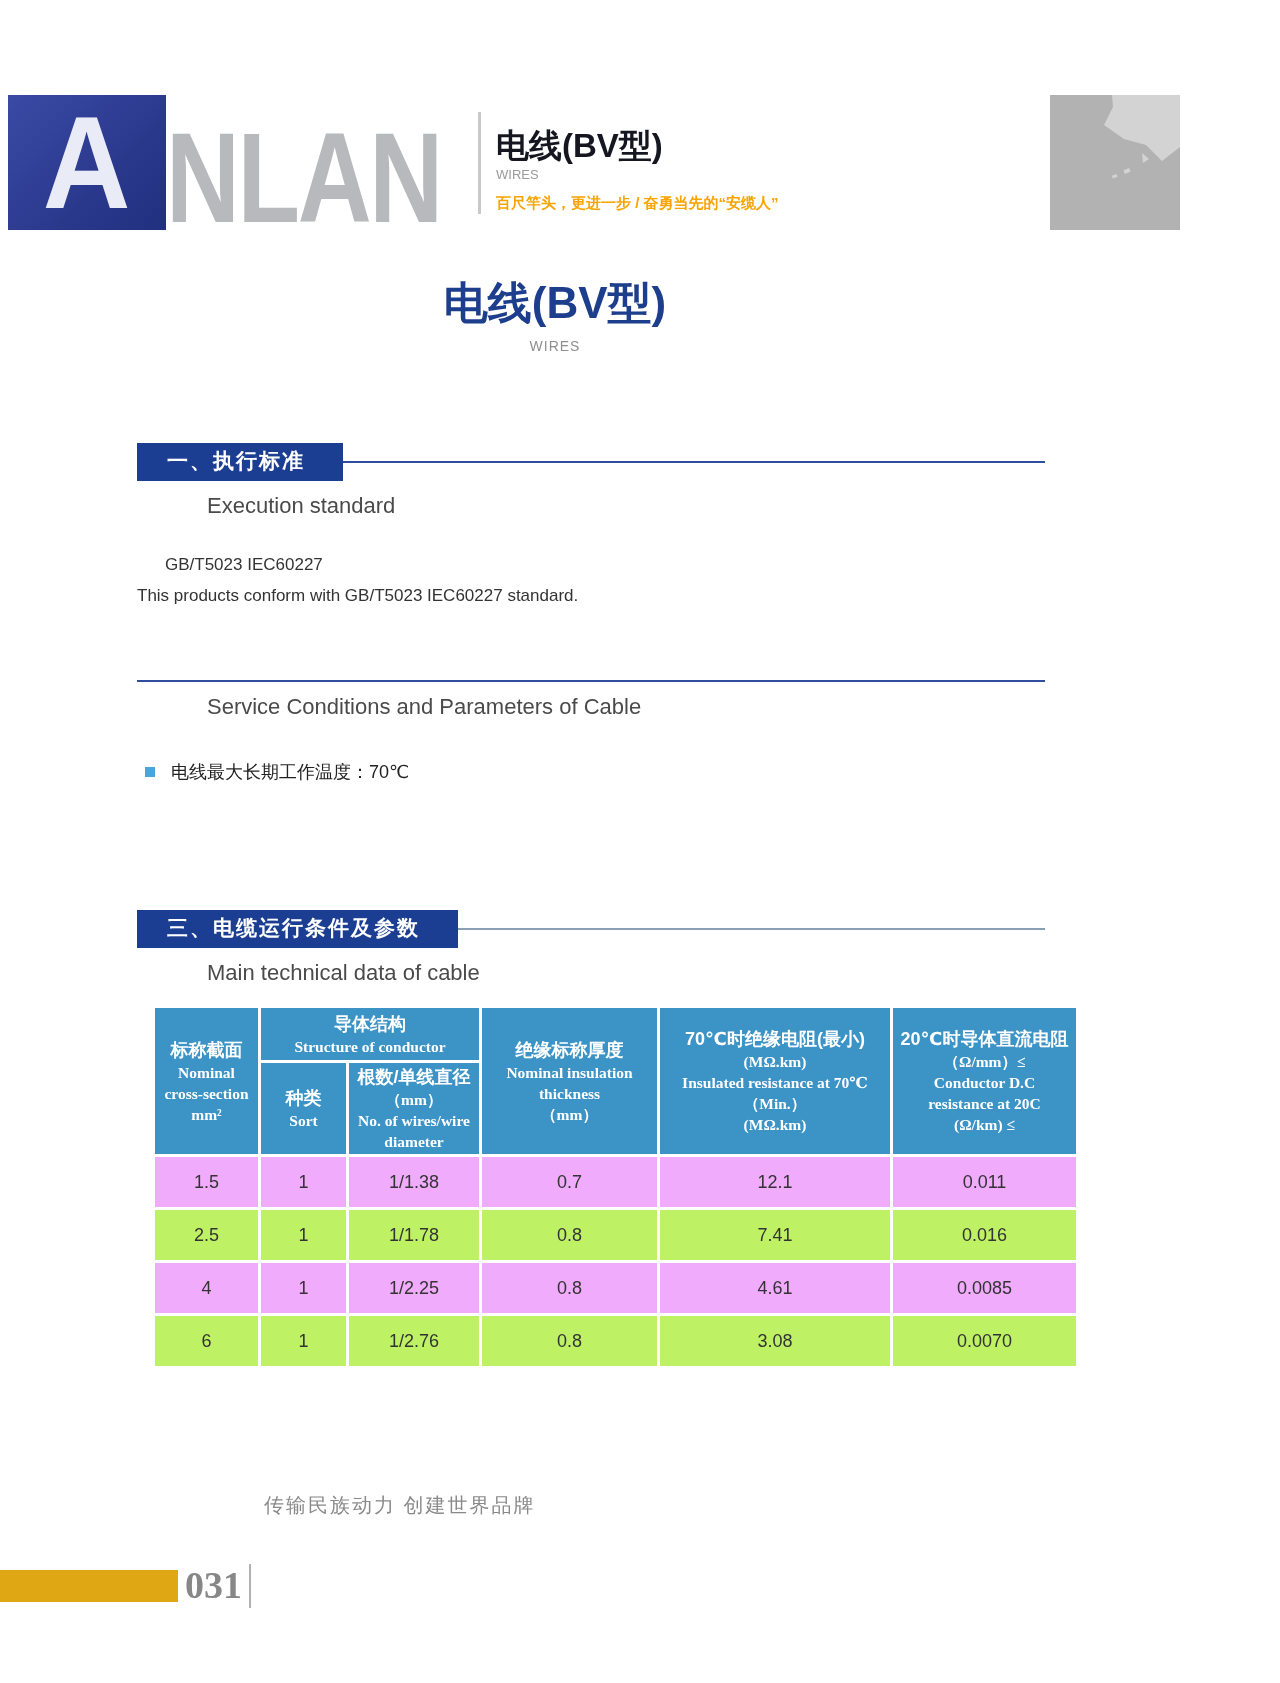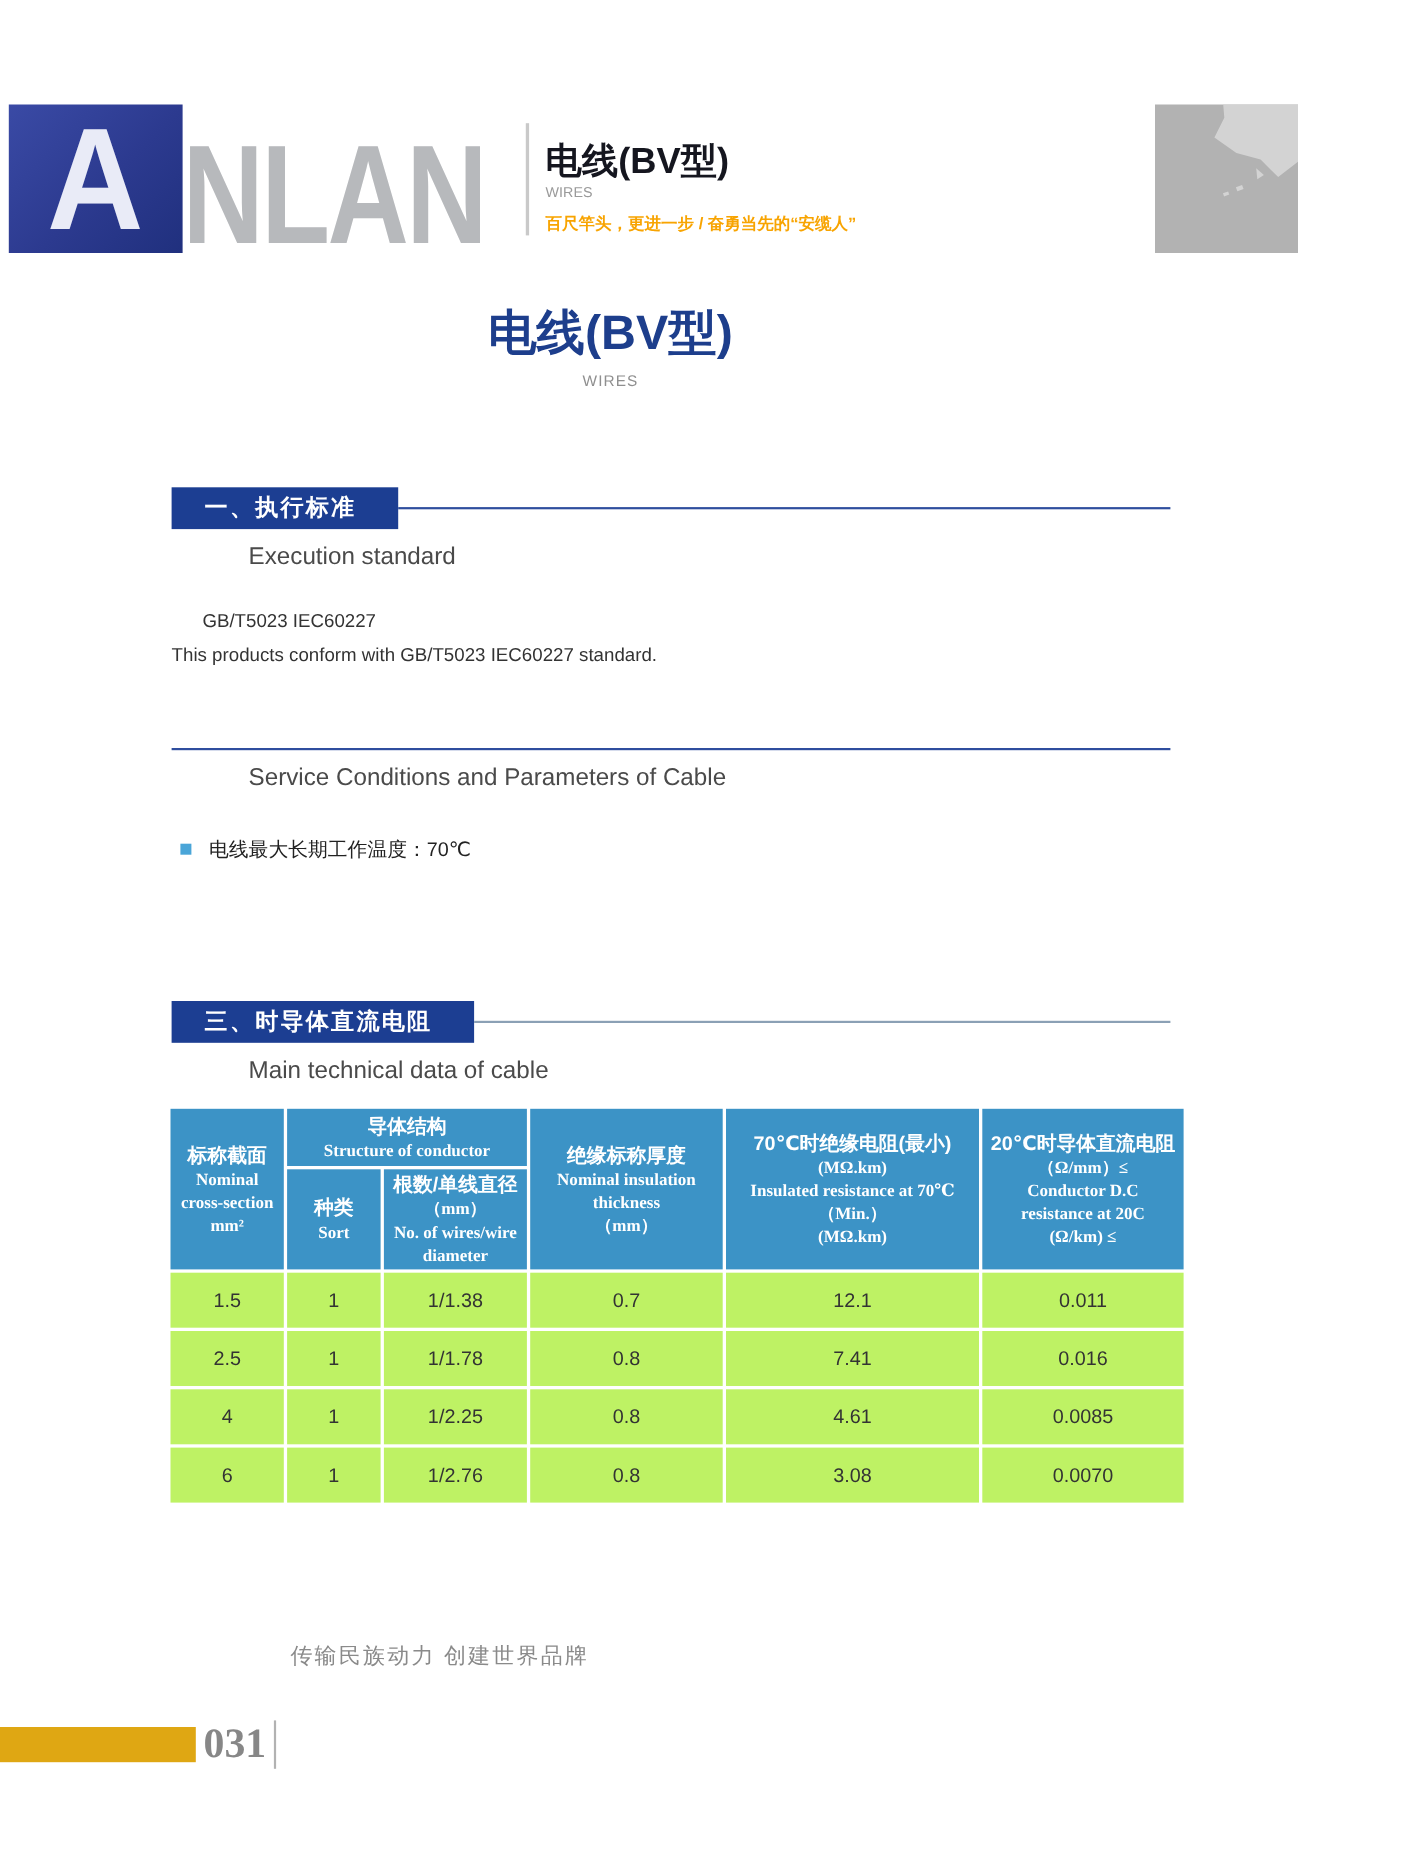--- a/index.html
+++ b/index.html
@@ -17,41 +17,41 @@
   .product-subtitle{font-size:13px;color:#9a9a9a;margin-top:3px;}
   .header-tagline{font-size:15px;font-weight:bold;color:#f8a401;margin-top:12px;white-space:nowrap;}
   .map-box{position:absolute;left:1050px;top:95px;width:130px;height:135px;background:#b2b2b2;overflow:hidden;}
 
   
   .doc-title{position:absolute;left:150px;top:278px;width:810px;text-align:center;}
   .doc-title-cn{font-size:44px;font-weight:bold;color:#1d3e8c;line-height:50px;}
   .doc-title-en{font-size:14px;color:#8f8f8f;margin-top:10px;letter-spacing:1px;}
 
   
-  .section{position:absolute;left:156px;width:908px;}
+  .section{position:absolute;left:137px;width:908px;}
   .sec-head{display:flex;align-items:center;}
   .sec-box{background:#1c3e92;color:#fff;font-size:21px;font-weight:bold;letter-spacing:2px;padding:4px 38px 6px 30px;white-space:nowrap;}
   .sec-rule{flex:1;height:2px;}
   .rule-blue{background:#2f4e9e;}
   .rule-gray{background:#8ba0b5;}
   .sec-sub{margin:12px 0 0 70px;font-size:22px;color:#4a4a4a;}
   .body-line{font-size:17px;color:#333;}
   .bullet-row{display:flex;align-items:center;}
   .bullet-sq{width:10px;height:10px;background:#4aa5d8;margin-right:16px;flex:none;}
   .bullet-cn{font-size:18px;color:#222;}
 
   
   .spec-table{position:absolute;left:152px;top:1005px;border-collapse:separate;border-spacing:3px;table-layout:fixed;width:906px;}
   .spec-table th{background:#3c93c6;color:#fff;text-align:center;vertical-align:middle;padding:2px 4px;}
   .th-cn{display:block;font-size:18px;font-weight:bold;line-height:24px;}
   .th-en{display:block;font-family:"Liberation Serif","DejaVu Serif",serif;font-size:15.5px;font-weight:bold;line-height:21px;}
   .row-h1{height:52px;}
   .row-h2{height:83px;}
   .spec-table td{height:48px;text-align:center;vertical-align:middle;font-size:18px;color:#333;}
-  .row-blue td{background:#bef264;}
+  .row-blue td{background:#f0abfc;}
   .row-green td{background:#bef264;}
 
   
   .footer-bar{position:absolute;left:0;top:1570px;width:178px;height:32px;background:#dfa713;}
   .footer-num{position:absolute;left:185px;top:1566px;font-family:"Liberation Serif","DejaVu Serif",serif;font-size:38px;font-weight:bold;color:#878787;line-height:38px;}
   .footer-divider{position:absolute;left:249px;top:1564px;width:2px;height:44px;background:#b2b2b2;}
   .footer-slogan{position:absolute;left:264px;top:1492px;font-size:20px;color:#8a8a8a;letter-spacing:2px;white-space:nowrap;}
 </style>
 </head>
 <body>
@@ -100,21 +100,21 @@
     </div>
     <div class="sec-sub">Service Conditions and Parameters of Cable</div>
     <div class="bullet-row" style="margin:40px 0 0 8px;">
       <span class="bullet-sq"></span>
       <span class="bullet-cn">电线最大长期工作温度：70℃</span>
     </div>
   </div>
 
   <div class="section" style="top:910px;">
     <div class="sec-head">
-      <div class="sec-box">三、时导体直流电阻</div>
+      <div class="sec-box">三、电缆运行条件及参数</div>
       <div class="sec-rule rule-gray"></div>
     </div>
     <div class="sec-sub">Main technical data of cable</div>
   </div>
 
   <table class="spec-table">
     <colgroup>
       <col style="width:103px">
         <col style="width:85px">
         <col style="width:130px">

